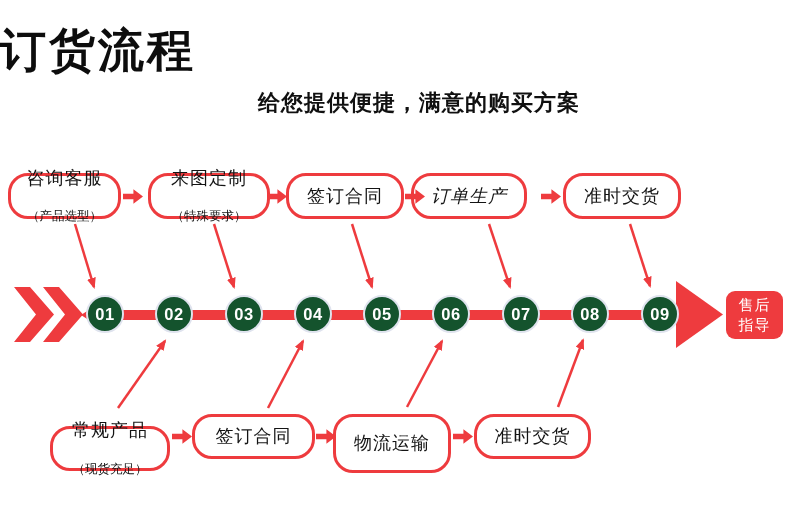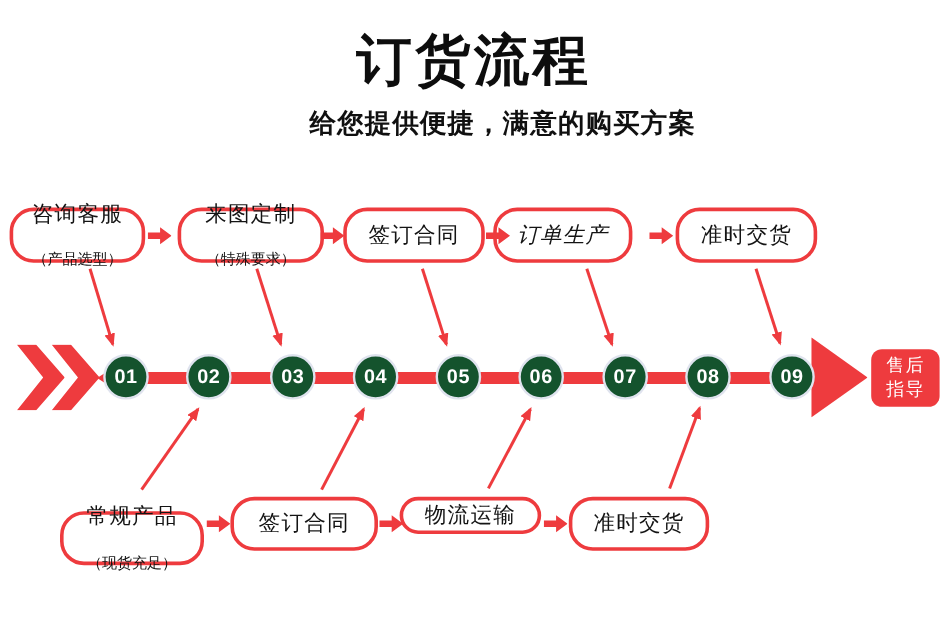--- a/index.html
+++ b/index.html
@@ -2,21 +2,21 @@
 <html><head>
 <meta charset="utf-8">
 <style>
   * { margin:0; padding:0; box-sizing:border-box; }
   body { background:#ffffff; }
   .stage {
     position:relative; width:790px; height:519px; background:#ffffff;
     font-family:"Liberation Sans","DejaVu Sans",sans-serif; overflow:hidden;
   }
   .title {
-    position:absolute; top:20px; left:0; width:100%; text-align:center;
+    position:absolute; top:20px; left:0; width:100%; 
     font-size:46px; font-weight:bold; color:#0d0d0d; letter-spacing:3px;
   }
   .subtitle {
     position:absolute; top:88px; left:0; width:100%; text-align:center;
     font-size:22px; font-weight:bold; color:#101010; letter-spacing:1px;margin-left:24px;
   }
   .pbox {
     position:absolute; border:3px solid #ee3b3e; border-radius:20px; background:#fff;
     display:flex; flex-direction:column; align-items:center; justify-content:center;
     color:#141414; text-align:center;gap:21px;
@@ -109,21 +109,21 @@
   <div class="badge">售后
 指导</div>
 
   <div class="pbox" style="left:50px;  top:426px; width:120px; height:45px;">
     <div class="main">常规产品</div>
     <div class="sub">（现货充足）</div>
   </div>
   <div class="pbox" style="left:192px; top:414px; width:123px; height:45px;">
     <div class="main">签订合同</div>
   </div>
-  <div class="pbox" style="left:333px; top:414px; width:118px; height:31px;">
+  <div class="pbox" style="left:333px; top:414px; width:118px; height:59px;">
     <div class="main">物流运输</div>
   </div>
   <div class="pbox" style="left:474px; top:414px; width:117px; height:45px;">
     <div class="main">准时交货</div>
   </div>
 
   <div class="harrow" style="left:172px; top:428px;"></div>
   <div class="harrow" style="left:316px; top:428px;"></div>
   <div class="harrow" style="left:453px; top:428px;"></div>
 

